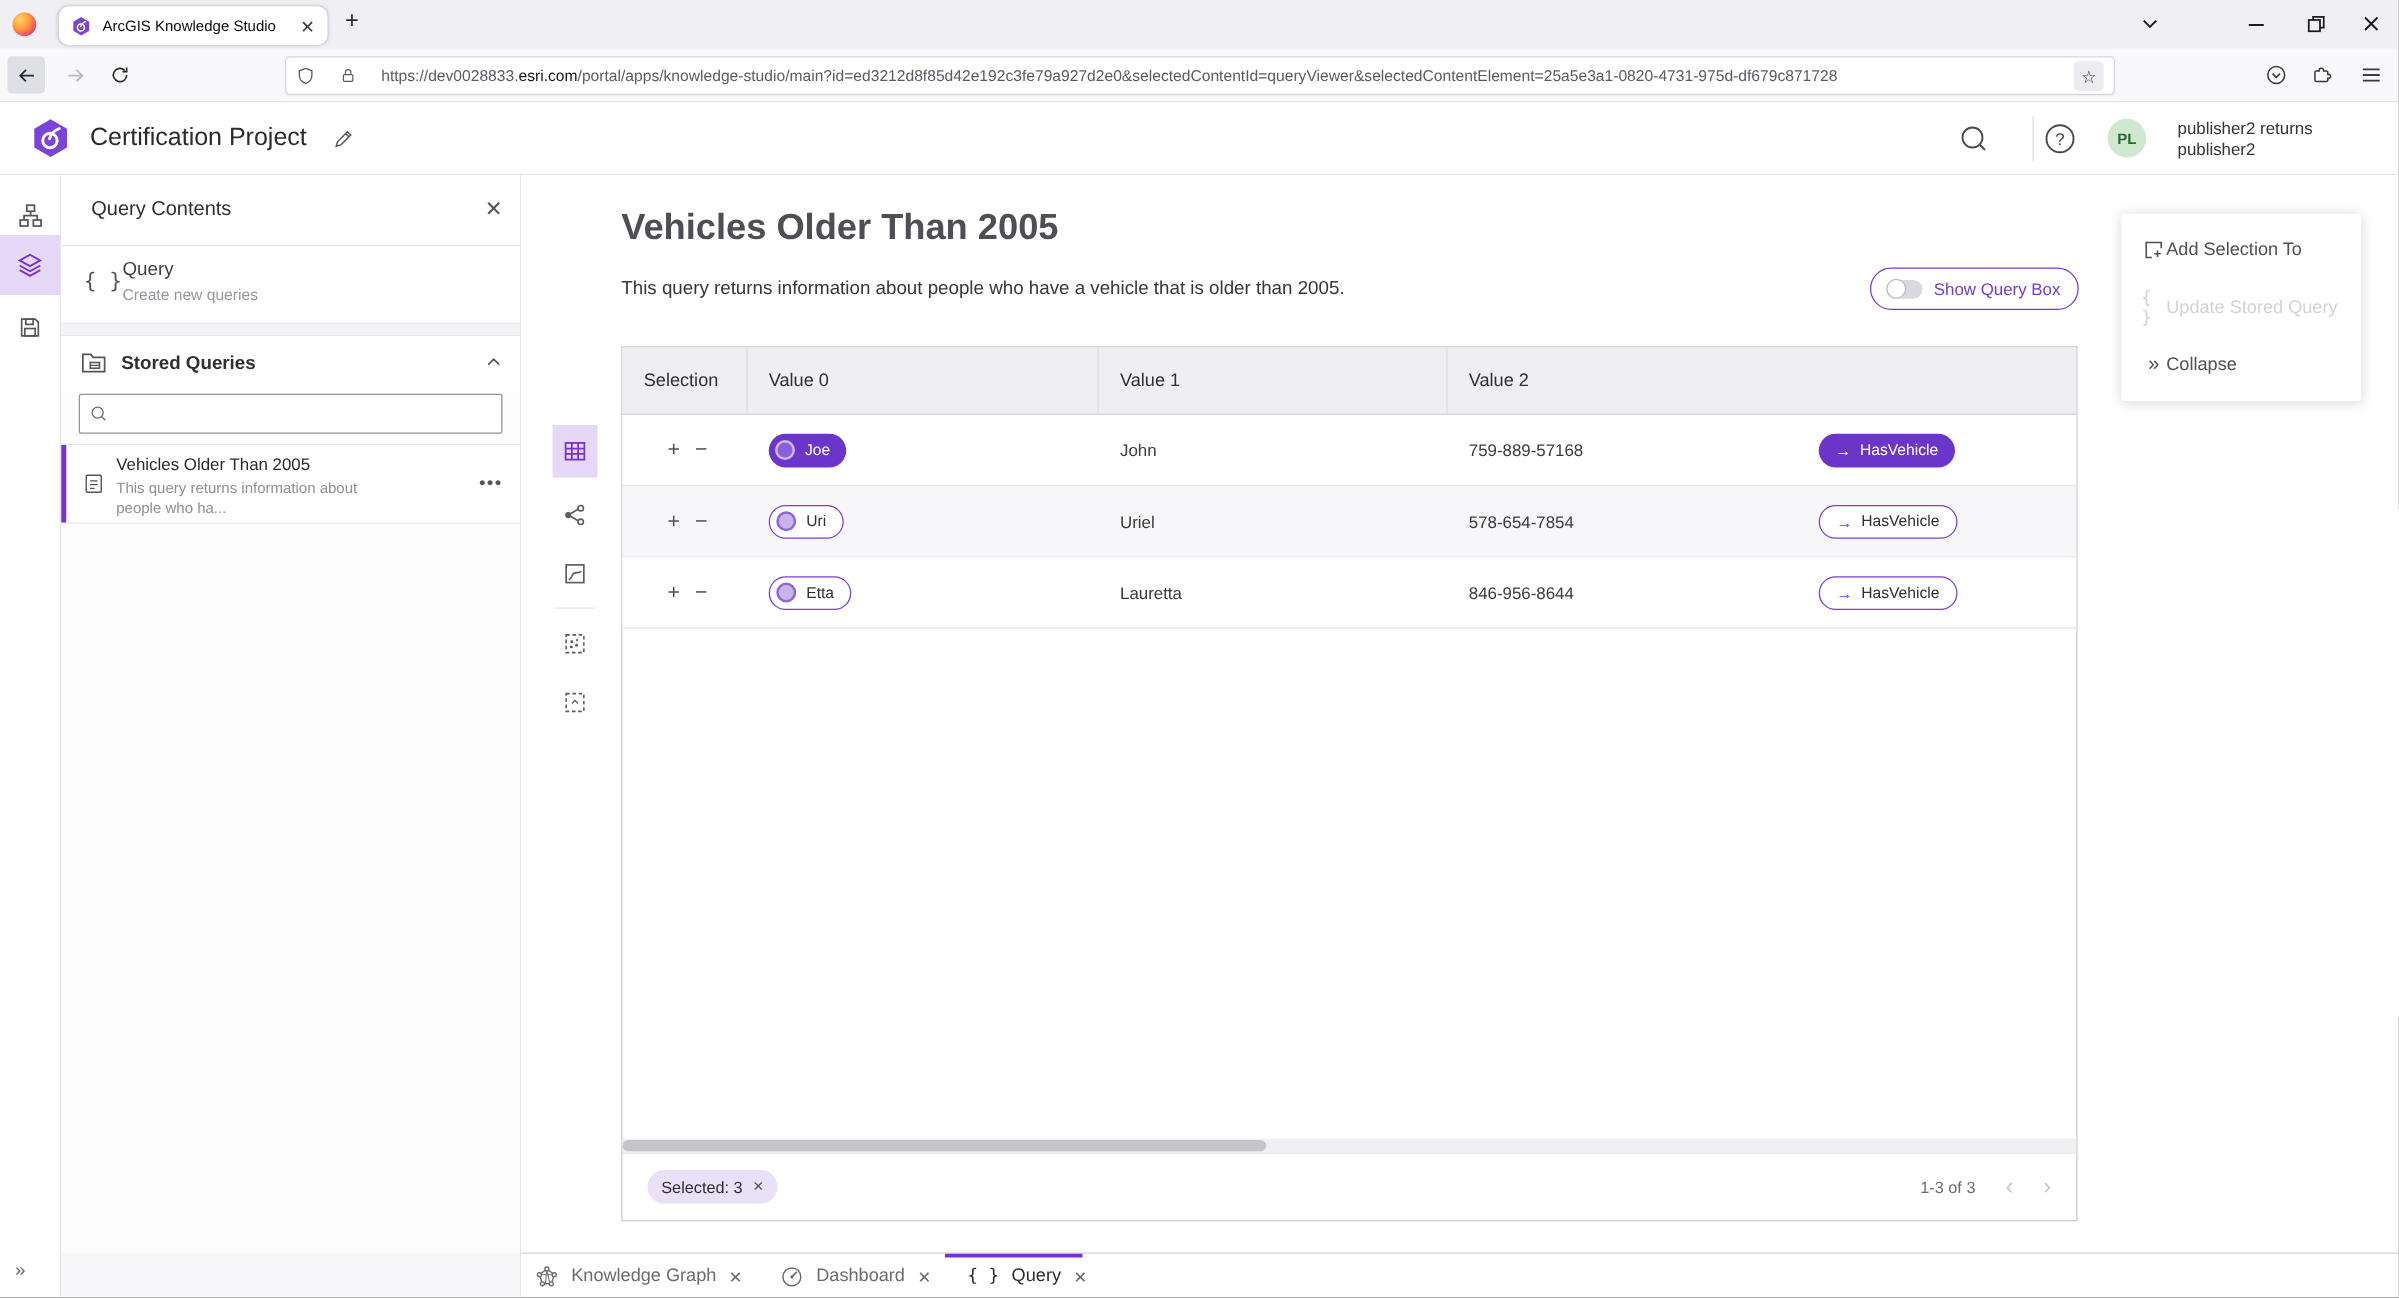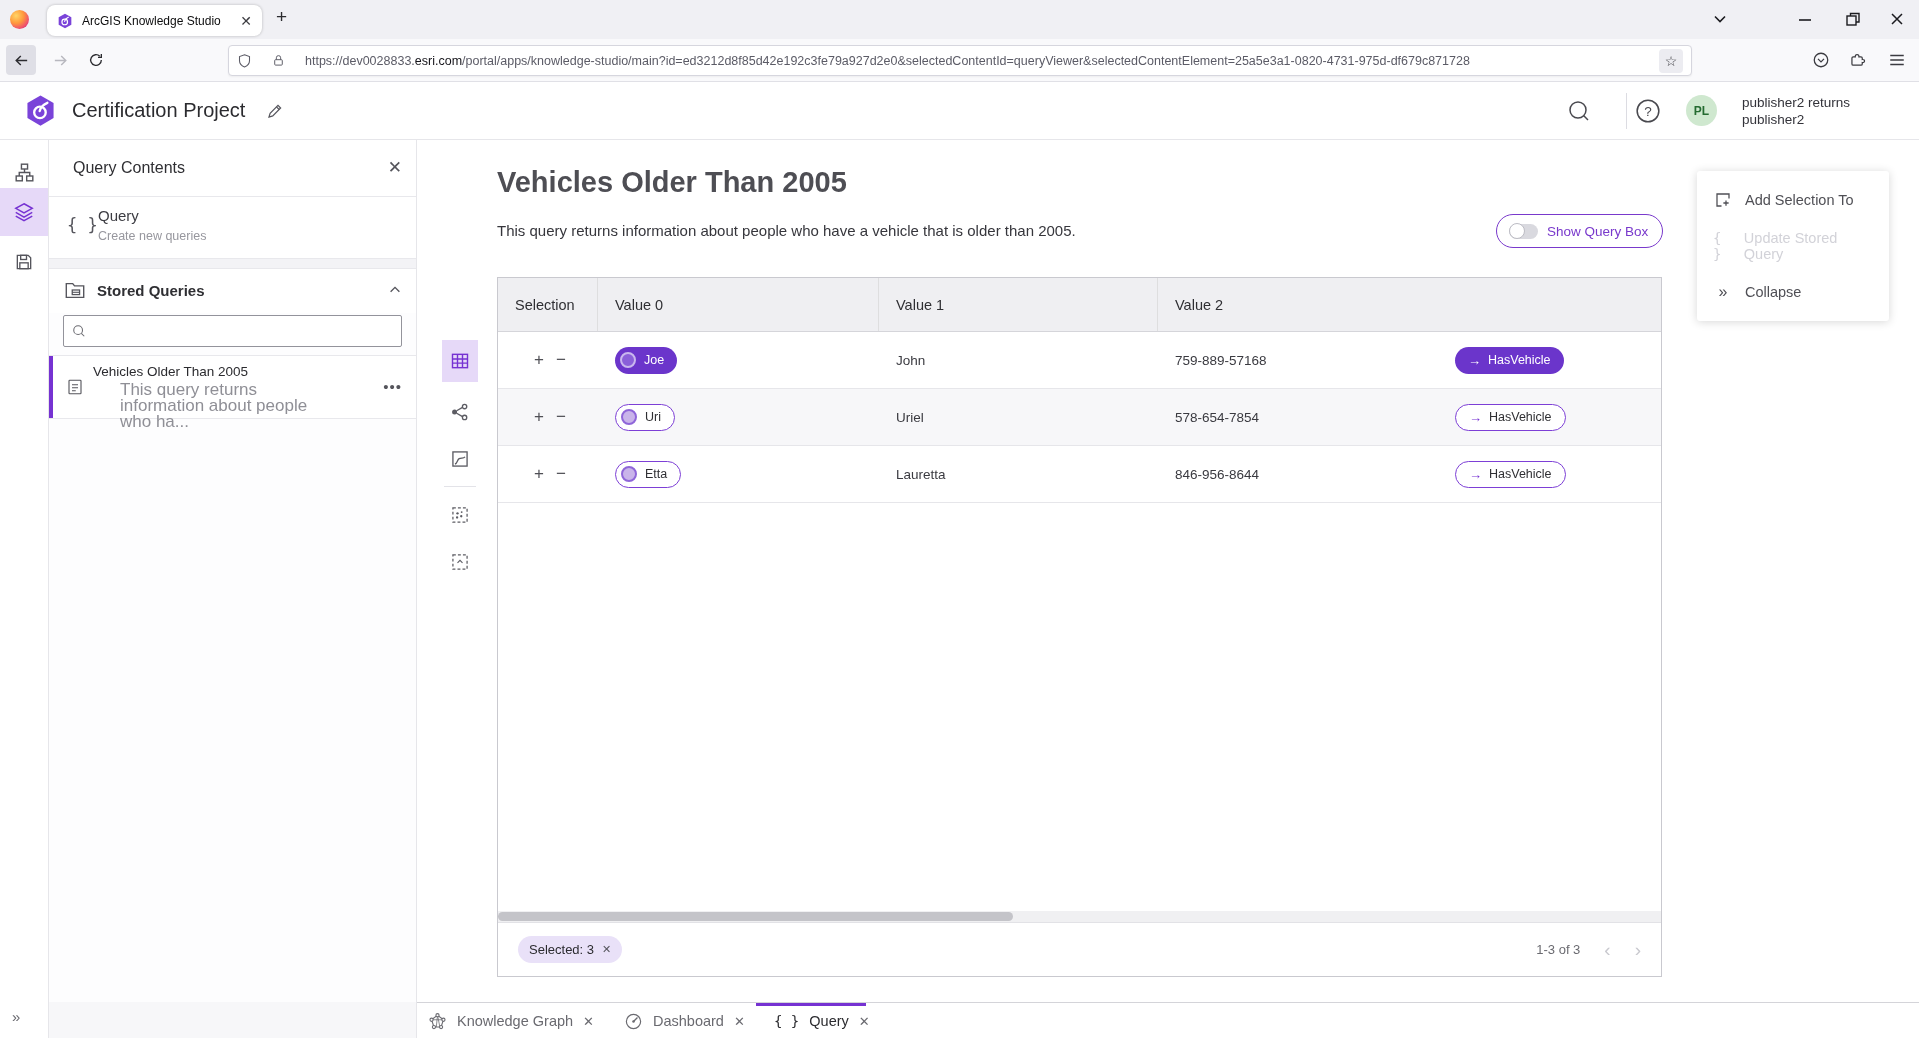--- a/index.html
+++ b/index.html
@@ -60,21 +60,21 @@
   .stored-hd .fi { position:absolute; left:15px; top:10px; color:#55555c; }
   .stored-hd .t { position:absolute; left:48px; top:13px; font-size:15px; font-weight:bold; color:#2f2f33; }
   .stored-hd .ch { position:absolute; right:14px; top:14px; color:#55555c; }
   .searchwrap { margin:2px 14px 8px 14px; height:32px; border:1px solid #93939b; border-radius:2px; background:#fff;
     display:flex; align-items:center; padding:0 8px; gap:6px; }
   .searchwrap input { border:0; outline:0; flex:1; font-size:13px; font-family:inherit; background:transparent; }
   .stored-item { height:64px; position:relative; background:#fff; border-bottom:1px solid #e8e8ec; border-top:1px solid #e8e8ec; }
   .stored-item .bar { position:absolute; left:0; top:0; width:4px; height:100%; background:#7632d2; }
   .stored-item .di { position:absolute; left:17px; top:22px; color:#55555c; }
   .stored-item .t { position:absolute; left:44px; top:8px; font-size:13.5px; color:#2b2b2f; }
-  .stored-item .d { position:absolute; left:44px; top:26px; width:215px; font-size:17px; line-height:16px; color:#8f8f96;margin-left:27px; }
+  .stored-item .d { position:absolute; left:44px; top:26px; width:215px; font-size:12px; line-height:16px; color:#8f8f96; }
   .stored-item .dots { position:absolute; right:14px; top:22px; font-size:15px; color:#55555c; letter-spacing:1px; }
 
   
   .main { position:absolute; left:417px; top:140px; width:1502px; height:862px; background:#fff; }
   .main-title { position:absolute; left:80px; top:26px; font-size:29px; font-weight:bold; color:#4e4e54; }
   .main-desc { position:absolute; left:80px; top:82px; font-size:15px; color:#36363c; }
   .showbox { position:absolute; left:1079px; top:74px; width:167px; height:34px; border:1px solid #7939cc; border-radius:17px;
     display:flex; align-items:center; padding:0 12px; gap:9px; background:#fff; }
   .showbox .track { width:29px; height:15px; border-radius:8px; background:#d9d9df; position:relative; }
   .showbox .knob { position:absolute; left:0px; top:-1px; width:16px; height:16px; border-radius:50%; background:#fff; border:1px solid #bcbcc4; }
@@ -113,21 +113,21 @@
   .chip { height:27px; border-radius:14px; background:#e9e1f8; display:inline-flex; align-items:center; gap:8px;
     padding:0 11px; font-size:13px; color:#2b2b2f; }
   .chip .x { font-size:11px; color:#55555c; }
   .pager { margin-left:auto; display:flex; align-items:center; gap:24px; }
   .pager .cnt { font-size:13px; color:#6a6a70; }
   .pager .pch { font-size:19px; color:#c8c8ce; line-height:1; }
 
   
   .ctxmenu { position:absolute; left:1697px; top:171px; width:192px; background:#fff; border-radius:3px;
     box-shadow:0 1px 10px rgba(0,0,0,.16); padding:6px 0; }
-  .cmi { height:46px; display:flex; align-items:center; gap:12px; padding:0 16px; font-size:14.5px; color:#4f4f55; }
+  .cmi { height:46px; display:flex; align-items:center; padding:0 16px; font-size:14.5px; color:#4f4f55; }
   .cmi .mi { width:20px; display:flex; justify-content:center; }
   .cmi.disabled { color:#d2d2d8; }
   .cmi .braces { font-family:"DejaVu Sans Mono", monospace; font-size:14px; }
   .cmi .guil { font-size:16px; }
 
   
   .tabsbar { position:absolute; left:417px; top:1002px; width:1502px; height:36px; background:#fff; border-top:1px solid #d4d4d9; }
   .panel-bottom { position:absolute; left:49px; top:1002px; width:368px; height:36px; background:#f7f7f9; border-right:1px solid #e6e6ea; }
   .rail-expand { position:absolute; left:12px; top:1008px; font-size:15px; color:#6a6a70; letter-spacing:-2px; }
   .btabitem { position:absolute; top:0; height:36px; display:flex; align-items:center; gap:10px; color:#6a6a70; font-size:14.5px; }

